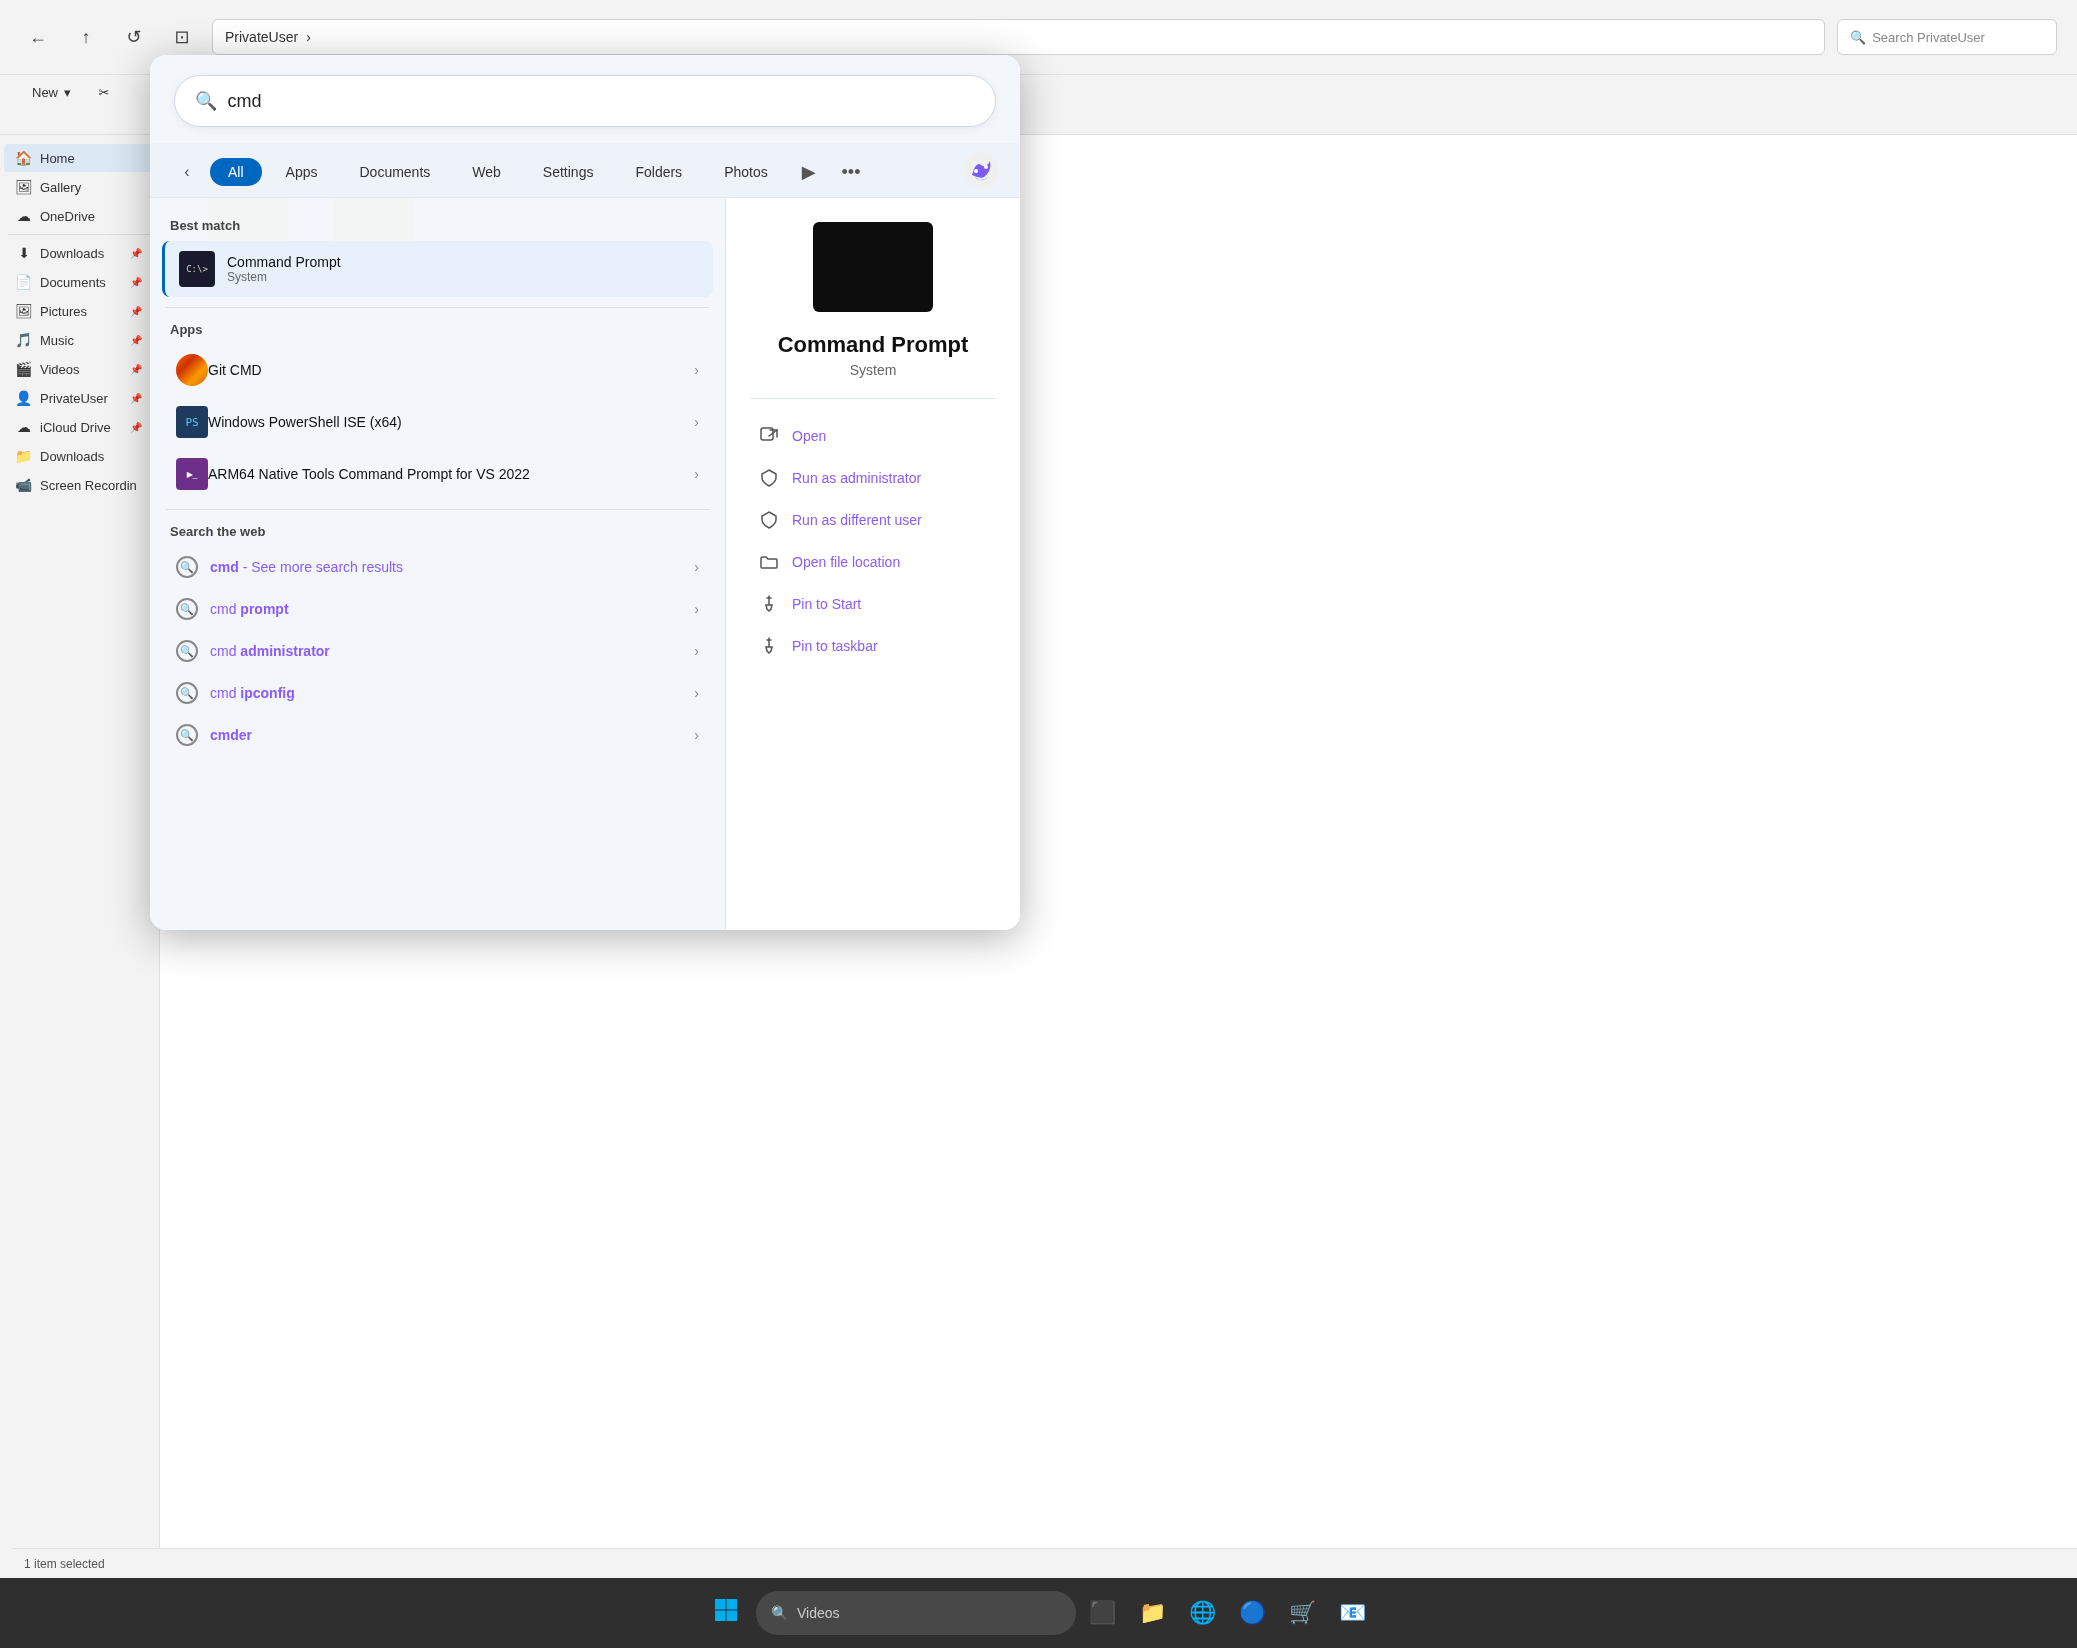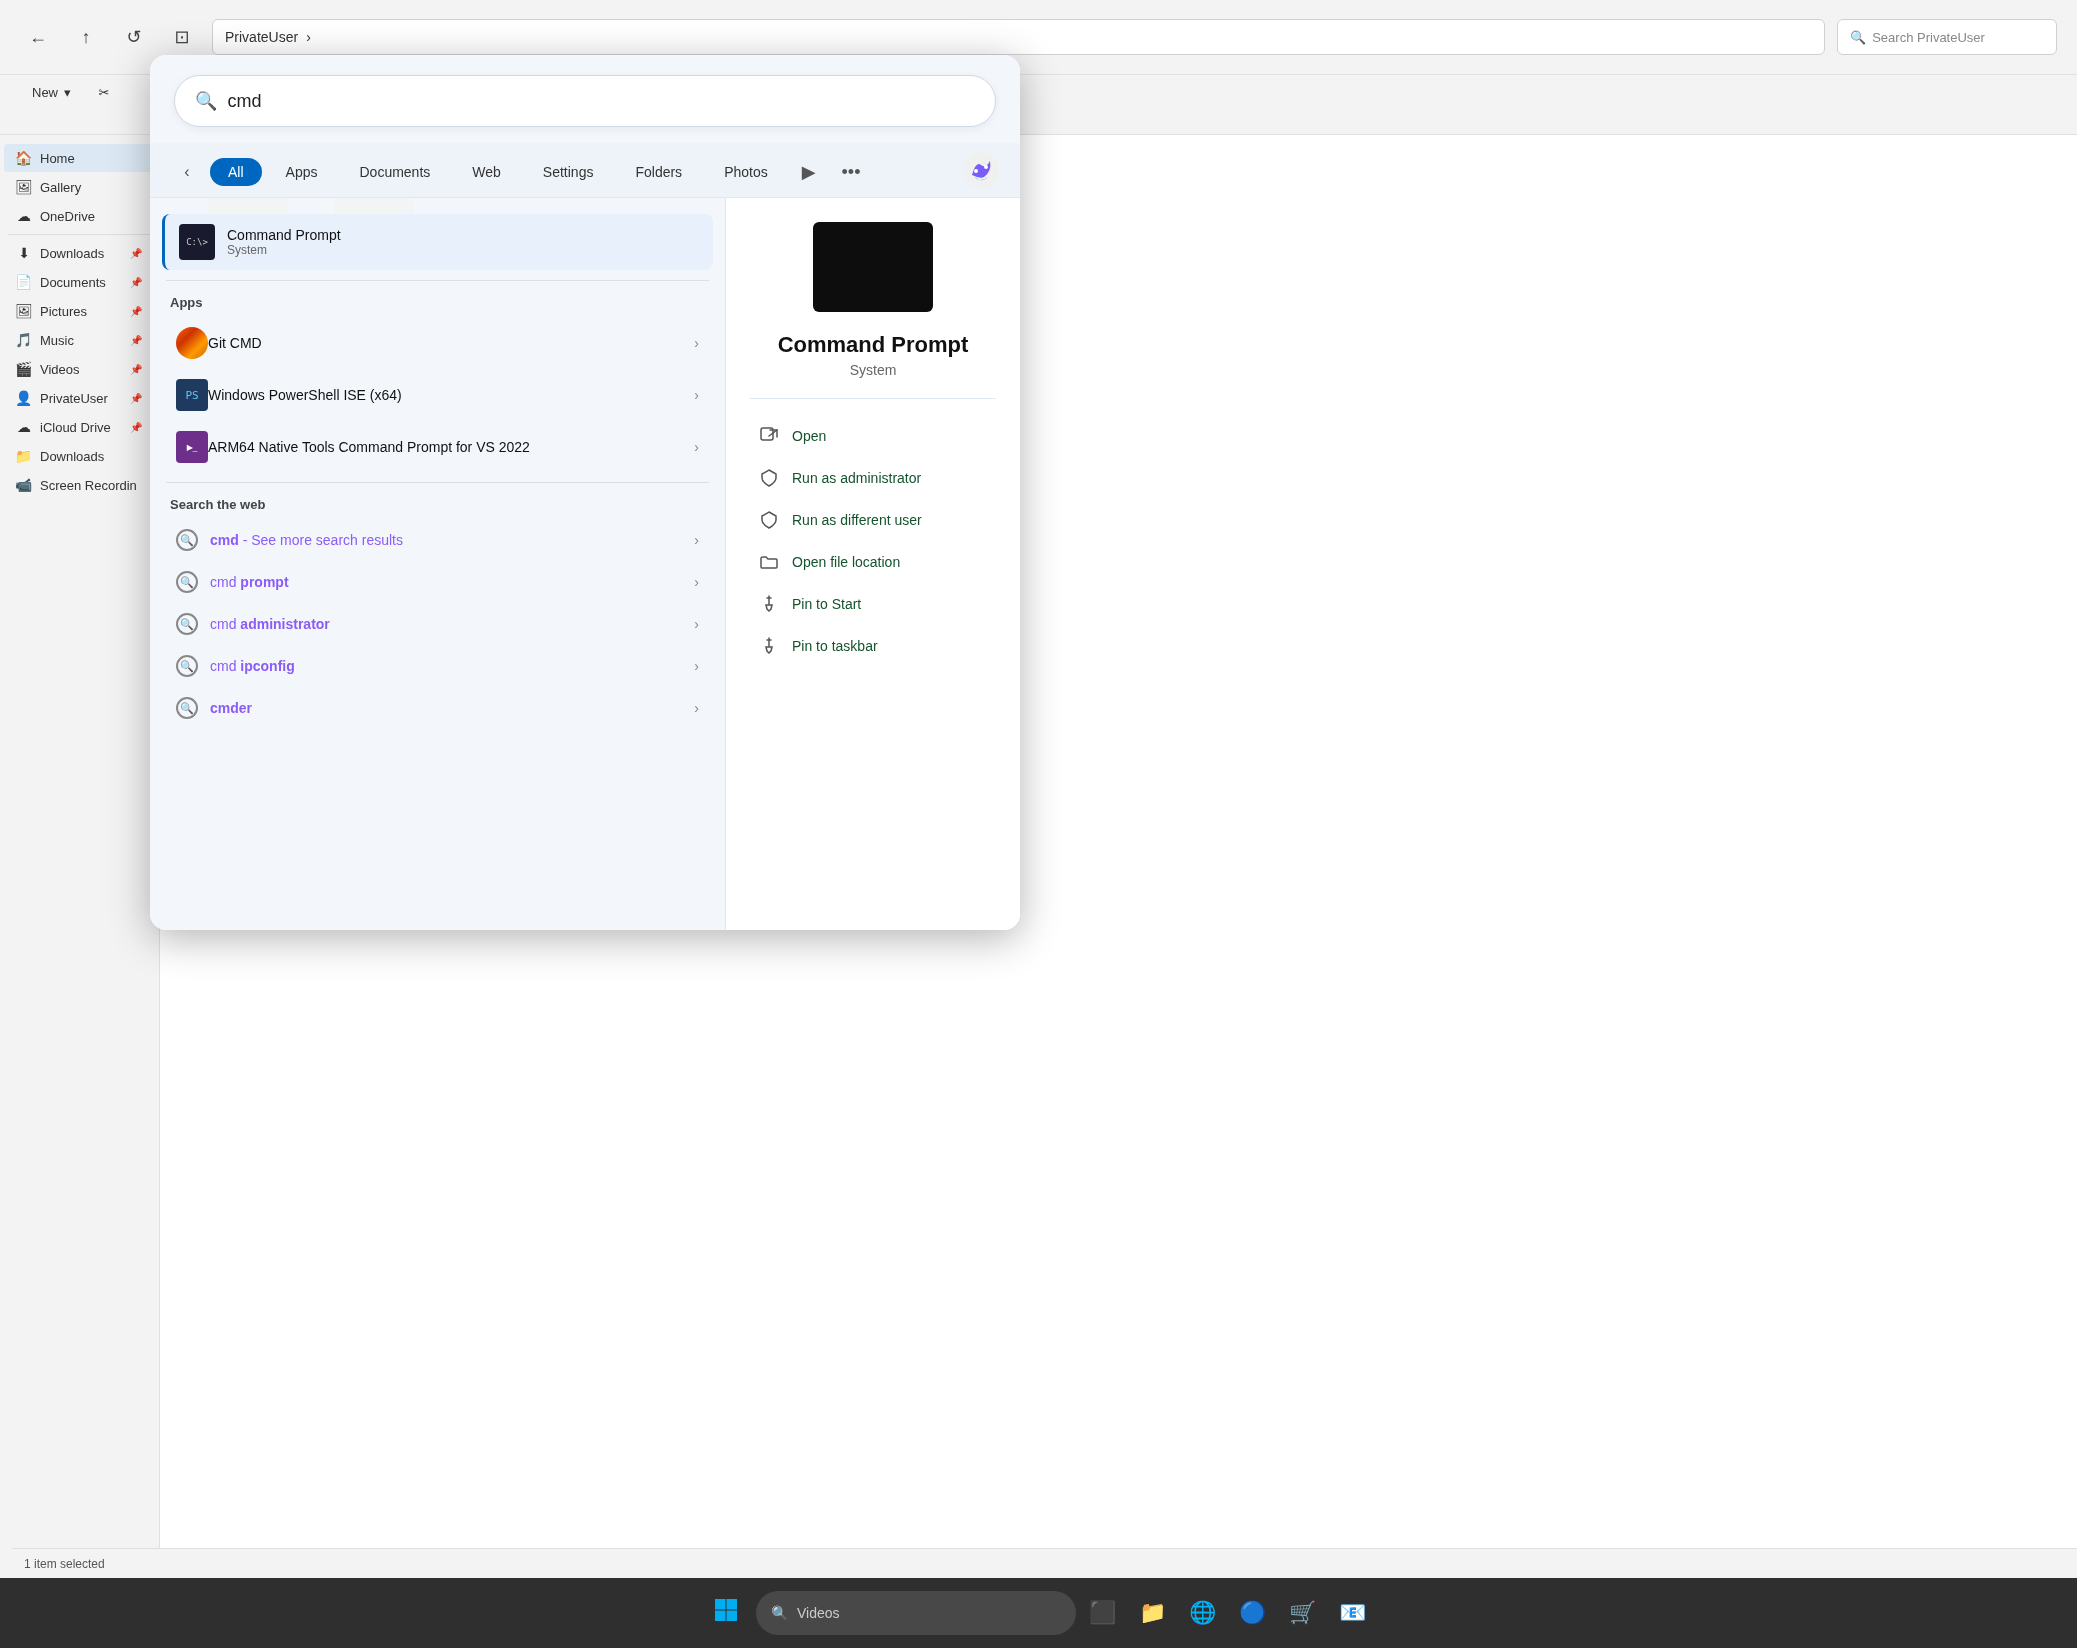--- a/index.html
+++ b/index.html
@@ -523,21 +523,21 @@
 
     .action-item {
       width: 100%;
       display: flex;
       align-items: center;
       gap: 12px;
       padding: 10px 8px;
       border-radius: 6px;
       cursor: pointer;
       font-size: 14px;
-      color: #14532d;
+      color: #8b5cf6;
     }
 
     .action-icon {
       width: 22px; height: 22px;
       display: flex; align-items: center; justify-content: center;
       font-size: 15px;
       color: #555;
       flex-shrink: 0;
     }
 
@@ -731,20 +731,21 @@
         <circle cx="14" cy="20" r="2" fill="white"></circle>
         <circle cx="24" cy="16" r="2" fill="white"></circle>
       </svg>
     </div>
   </div>
 
   <div class="results-area">
 
     <div class="left-panel">
 
+      <div class="section-label">Best match</div>
       <div class="best-match-item">
         <div class="app-icon-cmd">
           <span style="font-size:9px; font-family:monospace; color:#ccc;">C:\&gt;</span>
         </div>
         <div class="item-text">
           <span class="item-title">Command Prompt</span>
           <span class="item-subtitle">System</span>
         </div>
       </div>
 

